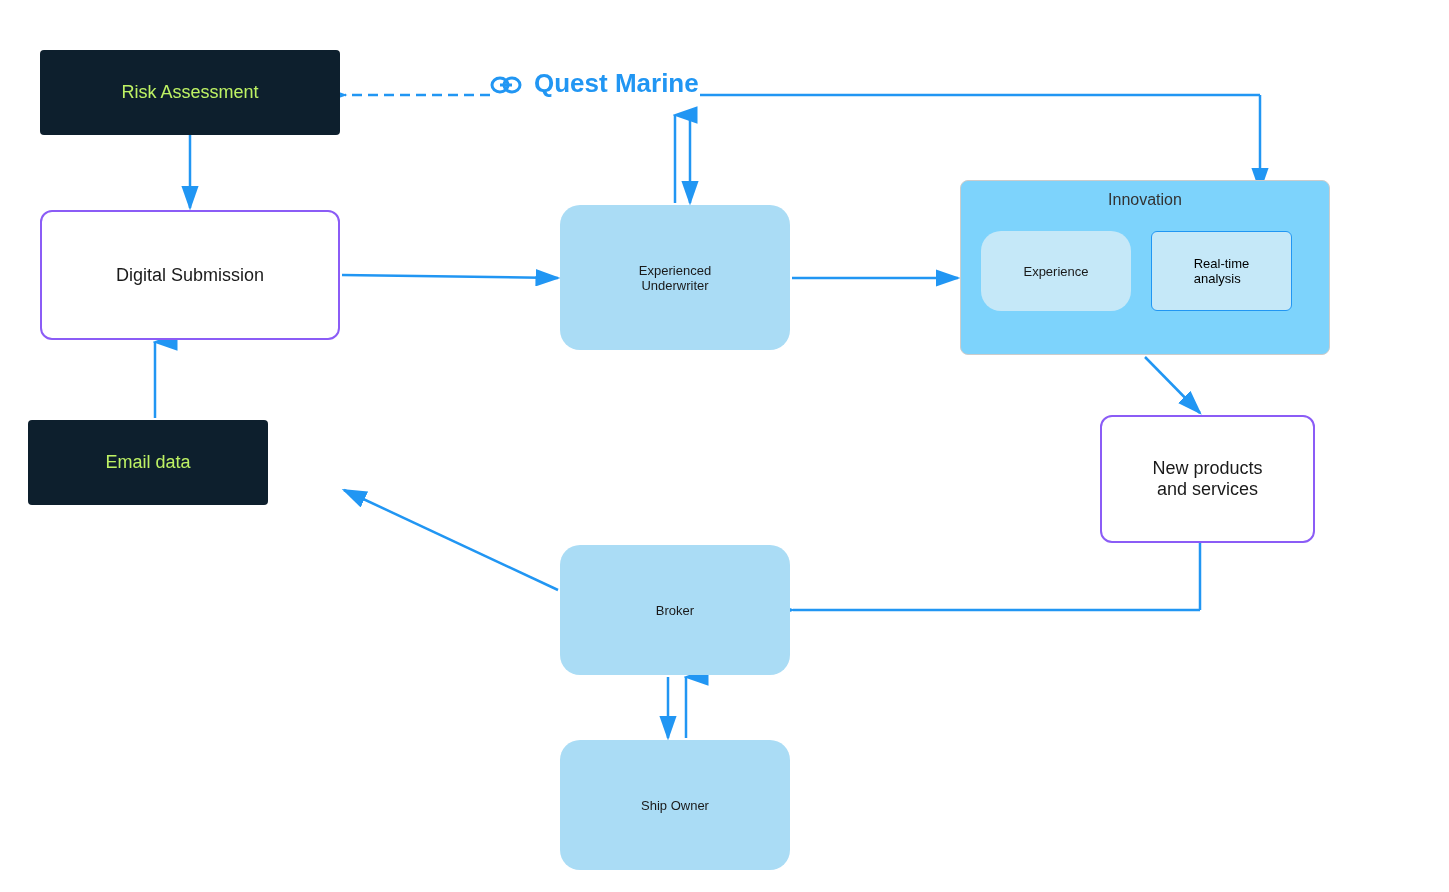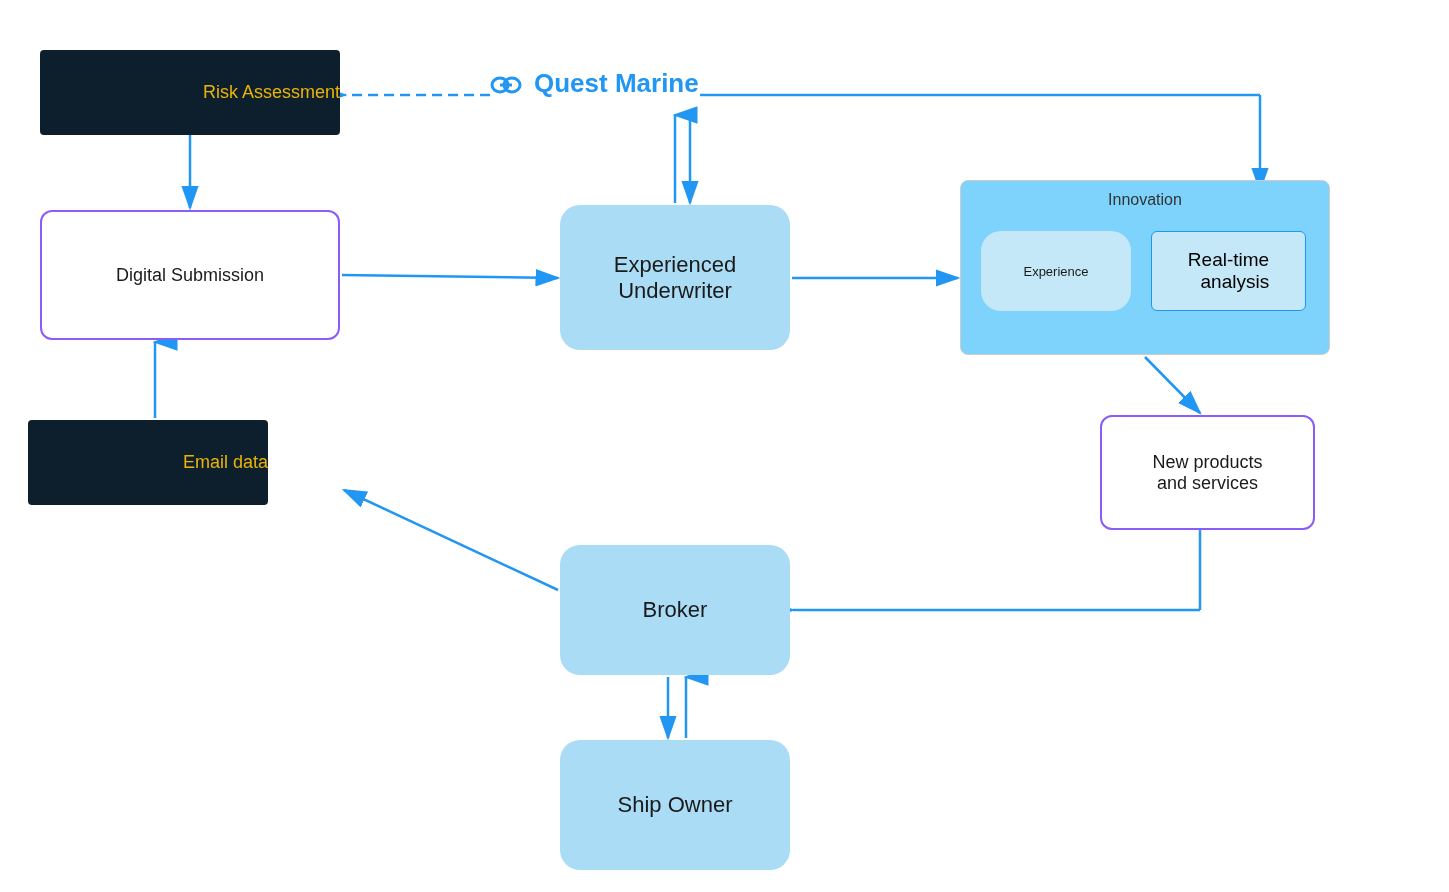--- a/index.html
+++ b/index.html
@@ -12,38 +12,38 @@
       position: relative;
     }
     .diagram-container {
       width: 1449px;
       height: 892px;
       position: relative;
     }
     
     .dark-box {
       background: #0d1f2d;
-      color: #eab308;
+      color: #bef264;
       border-radius: 4px;
       display: flex;
       align-items: center;
-      justify-content: flex-end;
+      justify-content: center;
       font-size: 18px;
       font-weight: 400;
       position: absolute;
       text-align: center;
     }
     
     .light-blue-box {
       background: #aadcf5;
       border-radius: 20px;
       display: flex;
       align-items: center;
       justify-content: center;
-      font-size: 22px;
+      font-size: 13px;
       font-weight: 400;
       position: absolute;
       text-align: center;
       color: #1a1a1a;
     }
     
     .blue-border-box {
       background: #ffffff;
       border: 2px solid #8b5cf6;
       border-radius: 12px;
@@ -181,26 +181,26 @@
     <span>Experienced<br>Underwriter</span>
   </div>
 
   <div class="innovation-container" style="left:960px; top:180px; width:370px; height:175px;">
     <div class="innovation-label" style="top:10px; left:0; width:100%;">Innovation</div>
 
     <div class="inner-light-box" style="left:20px; top:50px; width:150px; height:80px;">
       <span>Experience</span>
     </div>
 
-    <div style="position:absolute; left:190px; top:50px; width:155px; height:80px; background:#c5e8f8; border:1.5px solid #2196f3; border-radius:6px; display:flex; align-items:center; justify-content:center; font-size:19px; text-align:right;">
+    <div style="position:absolute; left:190px; top:50px; width:141px; height:80px; background:#c5e8f8; border:1.5px solid #2196f3; border-radius:6px; display:flex; align-items:center; justify-content:center; font-size:13px; text-align:left;">
       <span>Real-time<br>analysis</span>
     </div>
   </div>
 
-  <div class="blue-border-box" style="left:1100px; top:415px; width:215px; height:115px;">
+  <div class="blue-border-box" style="left:1100px; top:415px; width:215px; height:128px;">
     <span>New products<br>and services</span>
   </div>
 
   <div class="light-blue-box" style="left:560px; top:545px; width:230px; height:130px;">
     <span>Broker</span>
   </div>
 
   <div class="light-blue-box" style="left:560px; top:740px; width:230px; height:130px;">
     <span>Ship Owner</span>
   </div>

